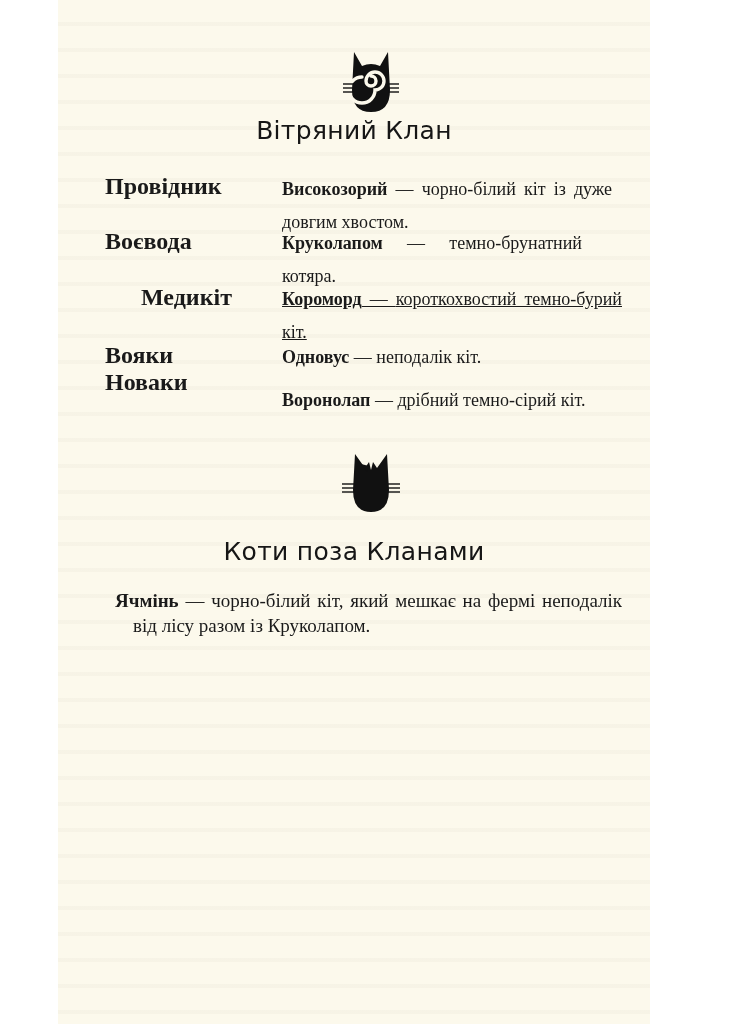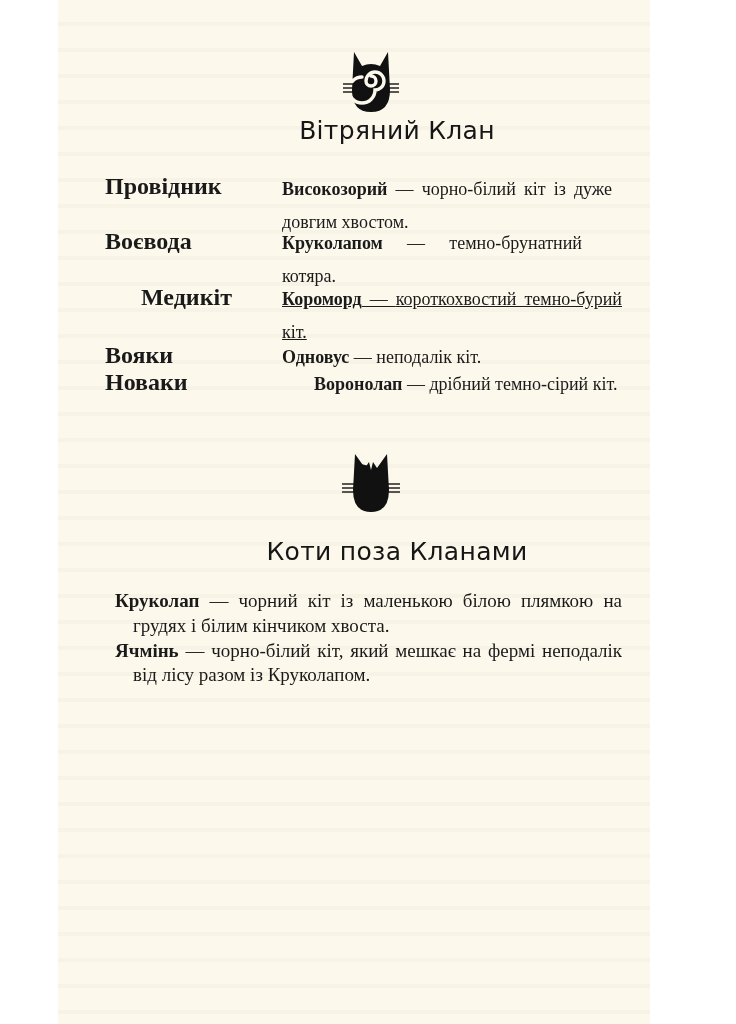--- a/index.html
+++ b/index.html
@@ -16,21 +16,20 @@
       position: absolute; left: 58px; top: 0; width: 592px; height: 1024px;
       background:
         repeating-linear-gradient(180deg, transparent 0, transparent 22px, rgba(150,140,120,0.05) 22px, rgba(150,140,120,0.05) 26px);
       pointer-events: none;
     }
     .icon { position: absolute; }
     .title {
       position: absolute; left: 58px; width: 592px; text-align: center;
       font-family: "DejaVu Sans", sans-serif; font-size: 25px; letter-spacing: 0.3px;
       color: #161616;
-      padding-left: 43px;
     }
     .roster { position: absolute; left: 0; top: 0; }
     .rank {
       position: absolute; left: 105px; font-weight: bold; font-size: 24px;
       line-height: 26px; white-space: nowrap;
     }
     .desc {
       position: absolute; left: 282px; width: 340px; font-size: 18px;
       line-height: 33px; text-align: justify;
     }
@@ -67,34 +66,33 @@
   <div class="rank" style="top:228px;">Воєвода</div>
   <div class="desc" style="top:227px; width:300px;"><b>Круколапом</b><span> — </span><span>темно-брунатний котяра.</span></div>
 
   <div class="rank" style="top:284px;margin-left:36px;">Медикіт</div>
   <div class="desc" style="top:283px;text-decoration:underline;"><b>Короморд</b><span> — </span><span>короткохвостий темно-бурий кіт.</span></div>
 
   <div class="rank" style="top:342px;">Вояки</div>
   <div class="desc" style="top:341px;"><b>Одновус</b><span> — </span><span>неподалік кіт.</span></div>
 
   <div class="rank" style="top:369px;text-align:right;">Новаки</div>
-  <div class="desc" style="top:368px; width:335px;margin-left:32px;"><b>Воронолап</b><span> — </span><span>дрібний темно-сірий кіт.</span></div>
+  <div class="desc" style="top:384px; width:335px;"><b>Воронолап</b><span> — </span><span>дрібний темно-сірий кіт.</span></div>
 </div>
 
 <div class="icon" style="left:341px; top:452px; width:60px; height:62px;">
   <svg width="60" height="62" viewBox="0 0 60 62">
     <path d="M14 2 L24 16 L28 10 L30 18 L32 10 L36 16 L46 2 L48 38 Q48 60 30 60 Q12 60 12 38 Z" fill="#111"></path>
     <path d="M20 12 L26 20 L28 14 Z" fill="#111"></path>
     <line x1="1" y1="32" x2="13" y2="32" stroke="#111" stroke-width="1.4"></line>
     <line x1="1" y1="36" x2="13" y2="36" stroke="#111" stroke-width="1.4"></line>
     <line x1="1" y1="40" x2="13" y2="40" stroke="#111" stroke-width="1.4"></line>
     <line x1="47" y1="32" x2="59" y2="32" stroke="#111" stroke-width="1.4"></line>
     <line x1="47" y1="36" x2="59" y2="36" stroke="#111" stroke-width="1.4"></line>
     <line x1="47" y1="40" x2="59" y2="40" stroke="#111" stroke-width="1.4"></line>
   </svg>
 </div>
 
 <div class="title" style="top:537px;">Коти поза Кланами</div>
 
 <div class="loners">
-  <p class="loner"><b>Круколап</b><span> — </span><span>чорний кіт із маленькою білою плямкою на грудях і білим кінчиком хвоста.</span></p>
   <p class="loner"><b>Ячмінь</b><span> — </span><span>чорно-білий кіт, який мешкає на фермі неподалік від лісу разом із Круколапом.</span></p>
 </div>
 
 </body></html>

